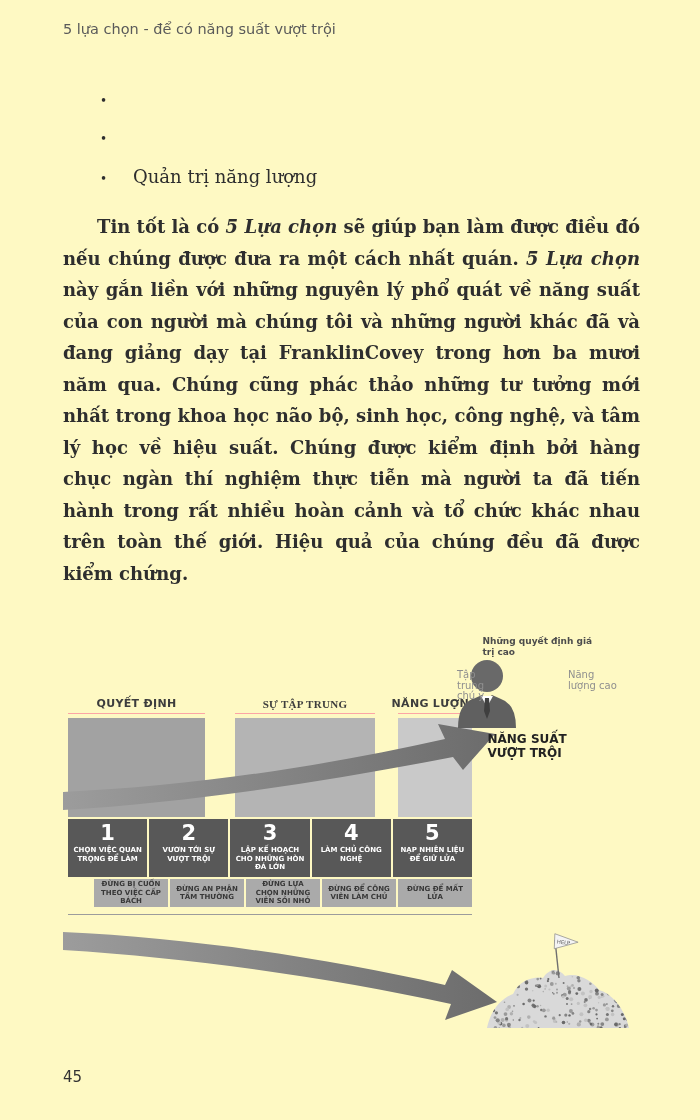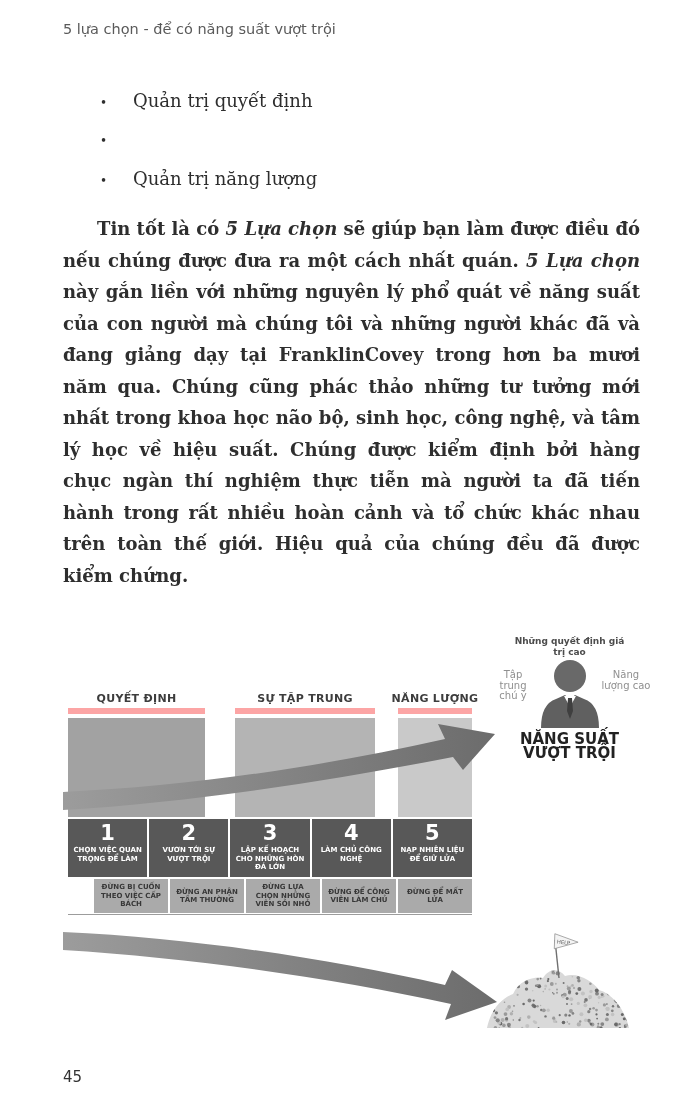--- a/index.html
+++ b/index.html
@@ -1,95 +1,94 @@
 <!DOCTYPE html>
 <html><head>
 <meta charset="utf-8">
 <style>
   * { margin:0; padding:0; box-sizing:border-box; }
   html,body { background:#e9e9e9; }
   .page {
     position:relative; width:700px; height:1120px; margin:0 auto;
-    background:#ffffff; overflow:hidden;
+    background:#fef9c3; overflow:hidden;
     font-family:"DejaVu Serif", serif; color:#2e2e2e;
   }
   .running-head {
     position:absolute; left:63px; top:21px;
     font-family:"DejaVu Sans", sans-serif; font-size:14.5px; color:#5a5a5a;
   }
   .text-block { position:absolute; left:63px; top:68px; width:577px; }
   .para { font-size:18px; line-height:32px; text-align:justify; color:#2e2e2e; }
   .para2 { margin-top:13px; text-indent:34px; line-height:31.5px;font-weight:bold; }
   .it { font-style:italic; }
   .bullets { margin-top:14px; }
   .bullet-row { display:flex; align-items:baseline; padding-left:37px; line-height:38px; }
   .bullet-glyph { width:33px; font-size:12px; color:#2e2e2e; }
   .bullet-text { font-size:18px; color:#2e2e2e; }
 
   
   .diagram {
     position:absolute; left:63px; top:630px; width:577px; height:440px;
     font-family:"DejaVu Sans", sans-serif;
   }
-  .col-header { position:absolute; top:64px; height:20px; border-bottom:6px solid #fca5a5; }
+  .col-header { position:absolute; top:64px; height:20px; border-bottom:1px solid #fca5a5; }
   .col-header .lbl {
     position:absolute; left:50%; bottom:3px; transform:translateX(-50%);
     white-space:nowrap; font-size:11px; font-weight:bold; color:#3d3d3d; letter-spacing:.3px;
   }
   #colh1 { left:5px;   width:137px; }
-  #colh2 { left:172px; width:140px; }
+  #colh2 { left:172px; width:140px;font-family:Liberation Serif, serif; }
   #colh3 { left:335px; width:74px;  }
   .gray-box { position:absolute; top:88px; height:99px; }
   #gbox1 { left:5px;   width:137px; background:#a2a2a2; }
   #gbox2 { left:172px; width:140px; background:#b4b4b4; }
   #gbox3 { left:335px; width:74px;  background:#c9c9c9; }
   .arrow-svg { position:absolute; pointer-events:none; }
   #arrow-up   { left:0; top:76px; }
   #arrow-down { left:0; top:290px; }
 
   .choices-row, .cautions-row { position:absolute; left:5px; width:404px; display:flex; gap:2px; }
   .choices-row { top:189px; height:58px; }
   .choice-box { flex:1; background:#585858; color:#ffffff; text-align:center; padding-top:3px; }
   .choice-num { font-size:21px; font-weight:bold; line-height:23px; }
   .choice-title { font-size:7px; font-weight:bold; line-height:8.5px; padding:1px 2px 0; }
-  .cautions-row { top:249px; height:34px;padding-left:26px; }
+  .cautions-row { top:249px; height:28px;padding-left:26px; }
   .caution-box {
     flex:1; background:#aaaaaa; color:#383838; text-align:center;
     font-size:7px; font-weight:bold; line-height:8.5px;
     display:flex; align-items:center; justify-content:center; padding:2px 4px;
   }
   .bottom-rule { position:absolute; left:5px; top:284px; width:404px; height:1px; background:#9c9c9c; }
 
-  .person-group { position:absolute; left:424px; top:6px; width:165px; text-align:center; }
+  .person-group { position:absolute; left:392px; top:6px; width:165px; text-align:left; }
   .pg-top { font-size:9px; font-weight:bold; color:#4c4c4c; line-height:10.5px; width:110px; margin:0 auto; }
   .pg-side { position:absolute; top:34px; font-size:10px; font-weight:normal; color:#8f8f8f; line-height:10.5px; }
   .pg-left  { left:2px;  width:48px; }
   .pg-right { right:0;   width:52px; }
   .pg-figure { margin-top:3px; }
-  .pg-result { margin-top:1px; font-size:15px; font-weight:bold; color:#222222; line-height:13.5px; width:100px; margin-left:auto; margin-right:auto; }
+  .pg-result { margin-top:1px; font-size:12px; font-weight:bold; color:#222222; line-height:13.5px; width:100px; margin-left:auto; margin-right:auto; }
 
   .gravel { position:absolute; left:414px; top:296px; }
   .page-number {
     position:absolute; left:63px; top:1068px;
     font-family:"DejaVu Sans", sans-serif; font-size:15px; color:#333333;
   }
 </style>
 </head>
 <body>
 
 <div class="page">
 
   <div class="running-head">5 lựa chọn - để có năng suất vượt trội</div>
 
   <div class="text-block">
 
     <div class="bullets">
       <div class="bullet-row">
         <span class="bullet-glyph">•</span>
-        <span class="bullet-text">Quản trị quyết định</span>
       </div>
       <div class="bullet-row">
         <span class="bullet-glyph">•</span>
       </div>
       <div class="bullet-row">
         <span class="bullet-glyph">•</span>
         <span class="bullet-text">Quản trị năng lượng</span>
       </div>
     </div>
 

